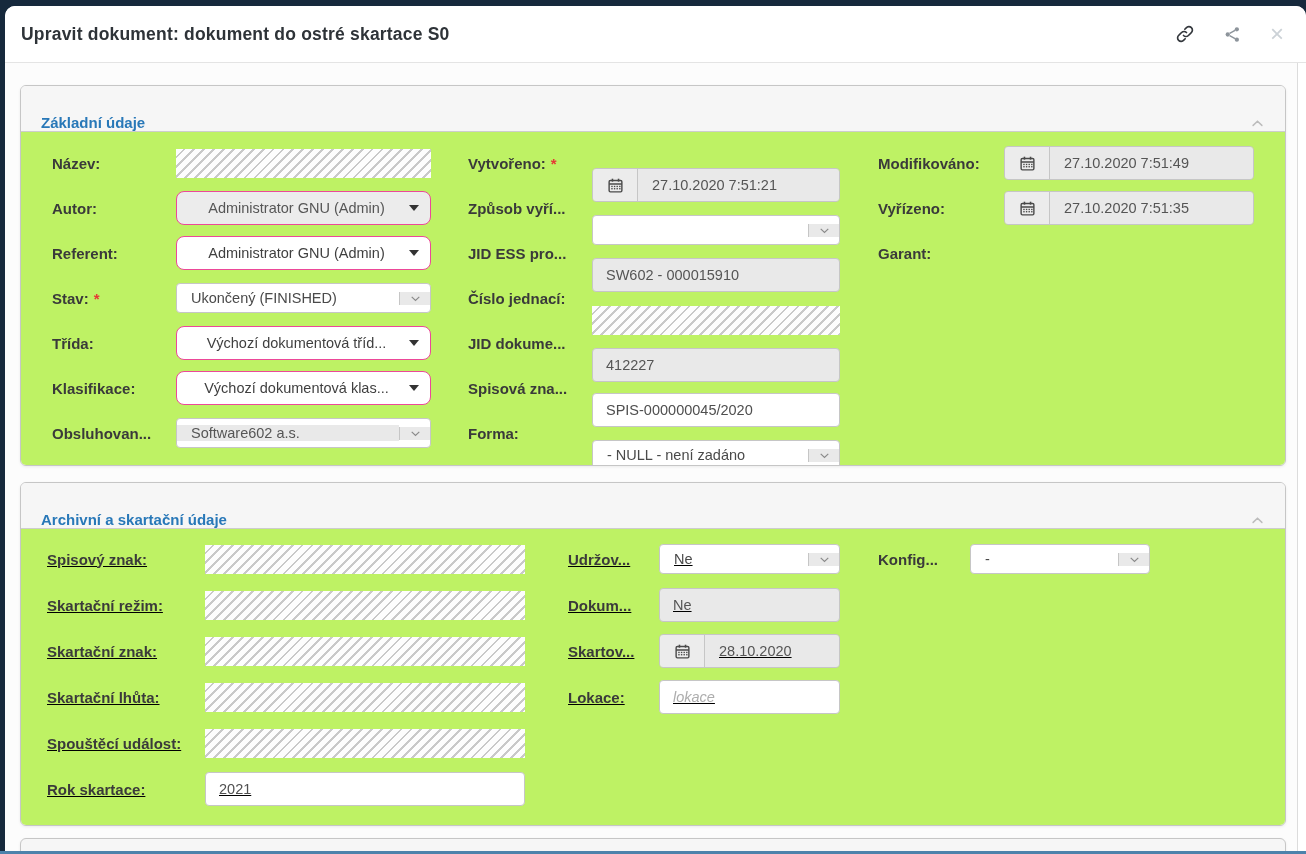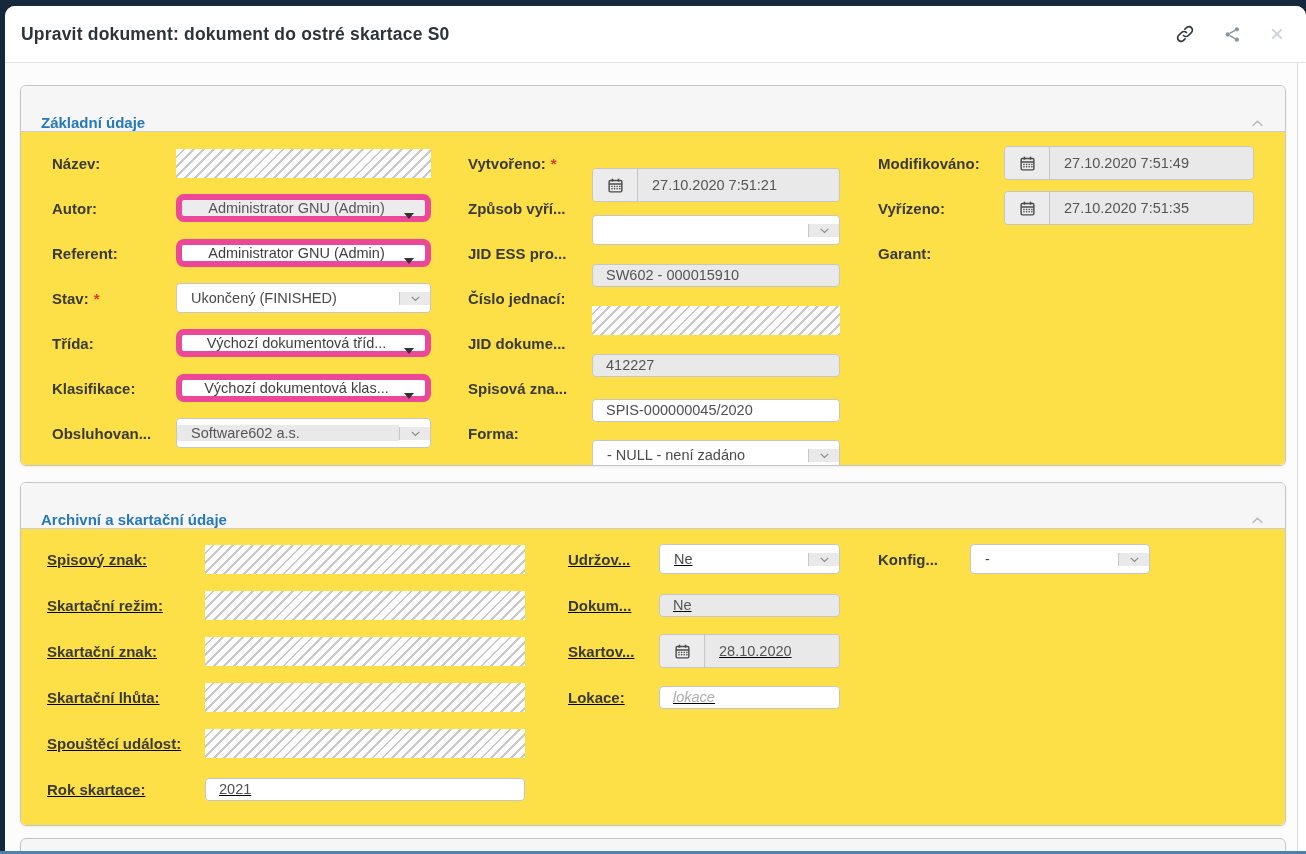--- a/index.html
+++ b/index.html
@@ -32,46 +32,46 @@
   }
   #panel-basic{top:22px;height:381px;}
   #panel-archive{top:419px;height:344px;}
   #panel-third{top:775px;height:46px;background:#f6f6f6;}
   .panel-header{
     height:46px;box-sizing:border-box;background:#f6f6f6;border-bottom:1px solid #cdcdcd;
     display:flex;align-items:flex-end;padding:0 20px;cursor:pointer;
   }
   .panel-title{color:#2878b8;font-size:15px;font-weight:700;}
   .panel-chevron{margin-left:auto;display:flex;}
-  .panel-body{position:relative;height:calc(100% - 46px);background:#fde047;}
+  .panel-body{position:relative;height:calc(100% - 46px);background:#bef264;}
   .fcol{position:absolute;display:flex;flex-direction:column;}
   #panel-basic .fcol{top:14px;gap:11px;}
   #panel-archive .fcol{top:13px;gap:12px;}
   .p1c1{left:31px;}  .p1c1 .flabel{width:124px;} .p1c1 .ctl{width:255px;}
   .p1c2{left:447px;} .p1c2 .flabel{width:124px;} .p1c2 .ctl{width:248px;margin-top:44px;}
   .p1c3{left:857px;} .p1c3 .flabel{width:126px;} .p1c3 .ctl{width:250px;}
   .p2c1{left:26px;text-decoration:underline;}  .p2c1 .flabel{width:158px;} .p2c1 .ctl{width:320px;}
   .p2c2{left:547px;text-decoration:underline;} .p2c2 .flabel{width:91px;}  .p2c2 .ctl{width:181px;}
   .p2c3{left:857px;} .p2c3 .flabel{width:92px;}  .p2c3 .ctl{width:180px;}
   .frow{display:flex;align-items:center;height:34px;}
   .flabel{font-size:15px;font-weight:700;color:#3a3a3a;flex:0 0 auto;white-space:nowrap;}
   .req{color:#e53935;margin-left:5px;font-weight:700;}
   .ctl{box-sizing:border-box;flex:0 0 auto;}
   .hatch{
     height:29px;
     background:repeating-linear-gradient(135deg,#fdfdfd 0px,#fdfdfd 5px,#c9c9c9 5px,#c9c9c9 7px);
   }
   .inp{
-    height:23px;border:1px solid #c6c6c6;border-radius:4px;background:#fff;
+    height:34px;border:1px solid #c6c6c6;border-radius:4px;background:#fff;
     color:#4f4f4f;font-size:14.5px;padding:4px 13px;font-family:inherit;outline:none;
   }
   .inp.dis{background:#e9e9e9;color:#555;}
   .inp::placeholder{color:#adadad;font-style:italic;}
   .ddl{
-    height:28px;border:6px solid #ec4899;border-radius:8px;background:#fff;
+    height:34px;border:1px solid #ec4899;border-radius:8px;background:#fff;
     display:flex;align-items:center;justify-content:center;position:relative;
     font-size:14.5px;color:#3f3f3f;cursor:pointer;
   }
   .ddl.dis{background:#ececec;color:#565656;}
   .ddl .txt{padding-right:14px;white-space:nowrap;}
   .caret{
     position:absolute;right:11px;top:13px;width:0;height:0;
     border-left:5px solid transparent;border-right:5px solid transparent;border-top:6px solid #333;
   }
   .sel{

